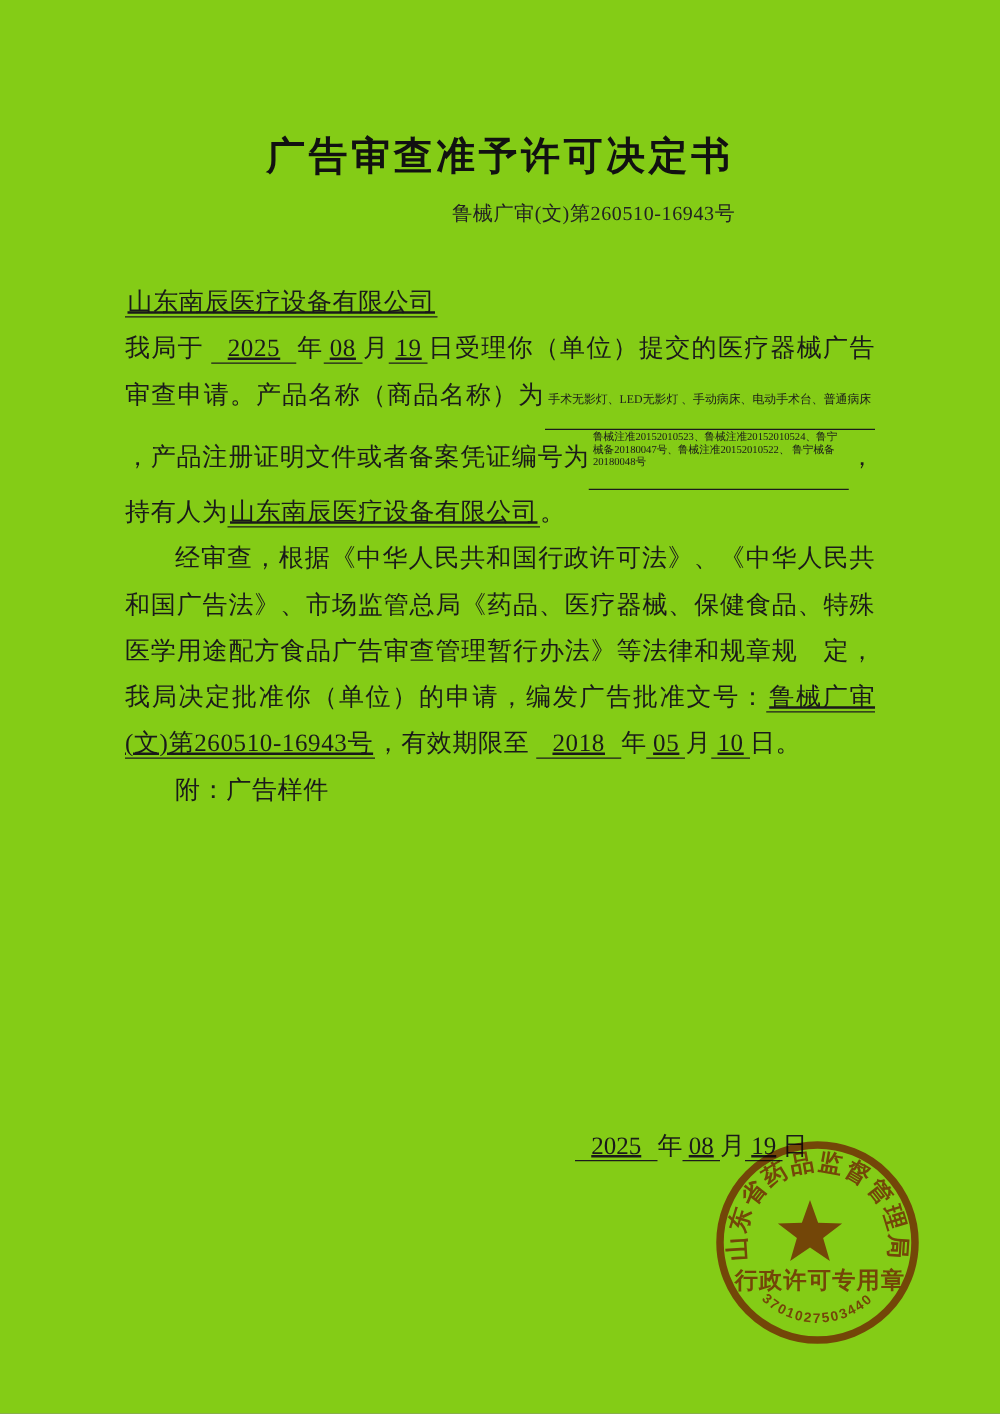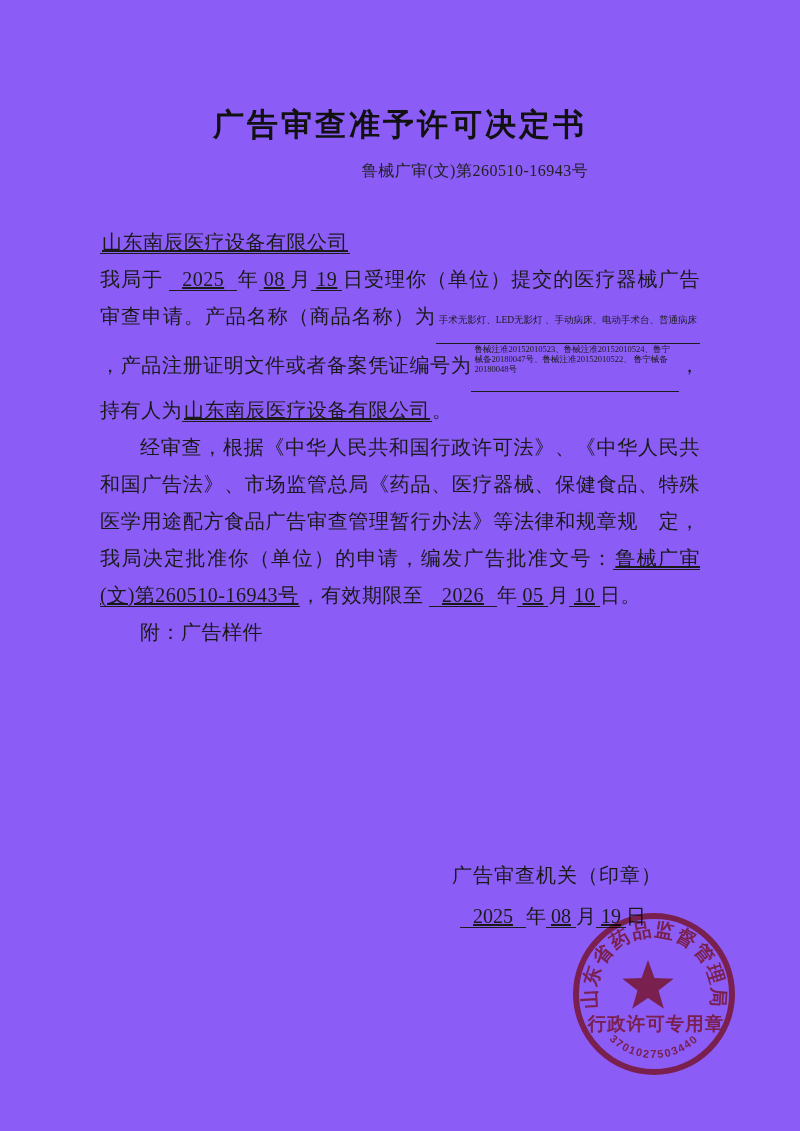--- a/index.html
+++ b/index.html
@@ -1,20 +1,20 @@
 <!DOCTYPE html>
 <html><head>
 <meta charset="utf-8">
 <style>
   html,body{margin:0;padding:0;background:#888;}
   .page{
     position:relative;
     width:800px;height:1131px;
     margin:0 auto;
-    background:#8b5cf6;
+    background:#84cc16;
     font-family:"Liberation Serif","DejaVu Serif",serif;
     color:#1a1a1a;
     overflow:hidden;
   }
   .doc-title{
     position:absolute;top:104px;left:0;width:800px;
     text-align:center;
     font-family:"Liberation Sans","DejaVu Sans",sans-serif;
     font-weight:700;font-size:31px;letter-spacing:3px;
     color:#111;
@@ -79,28 +79,27 @@
   <div class="doc-number">鲁械广审(文)第260510-16943号</div>
 
   <div class="doc-body">
 
     <div><span class="u" style="padding:0 2px;">山东南辰医疗设备有限公司</span></div>
 
     <p><span>我局于</span>
       <span class="u u-wide u-num">2025</span><span>年</span><span class="u u-num">08</span><span>月</span><span class="u u-num">19</span><span>日受理你（单位）提交的医疗器械广告审查申请。产品名称（商品名称）为</span><span class="small-fill">手术无影灯、LED无影灯 、手动病床、电动手术台、普通病床</span><span>，产品注册证明文件或者备案凭证编号为</span><span class="small-fill two-line">鲁械注准20152010523、鲁械注准20152010524、鲁宁械备20180047号、鲁械注准20152010522、 鲁宁械备20180048号</span><span>，持有人为</span><span class="u" style="padding:0 2px;">山东南辰医疗设备有限公司</span><span>。</span></p>
 
     <p class="para-indent"><span>经审查，根据《中华人民共和国行政许可法》、《中华人民共和国广告法》、市场监管总局《药品、医疗器械、保健食品、特殊医学用途配方食品广告审查管理暂行办法》等法律和规章规　定，我局决定批准你（单位）的申请，编发广告批准文号：</span><span class="u" style="padding:0 2px;">鲁械广审(文)第260510-16943号</span><span>，有效期限至</span>
-      <span class="u u-wide u-num">2026</span><span>年</span><span class="u u-num">05</span><span>月</span><span class="u u-num">10</span><span>日。</span></p>
+      <span class="u u-wide u-num">2018</span><span>年</span><span class="u u-num">05</span><span>月</span><span class="u u-num">10</span><span>日。</span></p>
 
 
     <p class="para-indent">附：广告样件</p>
 
   </div>
 
-  <div class="sig-org">广告审查机关（印章）</div>
 
   <div class="sig-date">
     <span class="u u-wide u-num">2025</span><span>年</span><span class="u u-num">08</span><span>月</span><span class="u u-num">19</span><span>日</span>
   </div>
 
   <svg class="seal" viewBox="0 0 224 224" xmlns="http://www.w3.org/2000/svg">
     <defs>
       <path id="sealTopArc" d="M 55.5,129.8 A 58,58 0 1 1 164.5,129.8"></path>
       <path id="sealBottomArc" d="M 62.8,153.3 A 64,64 0 0 0 157.2,153.3"></path>
     </defs>

